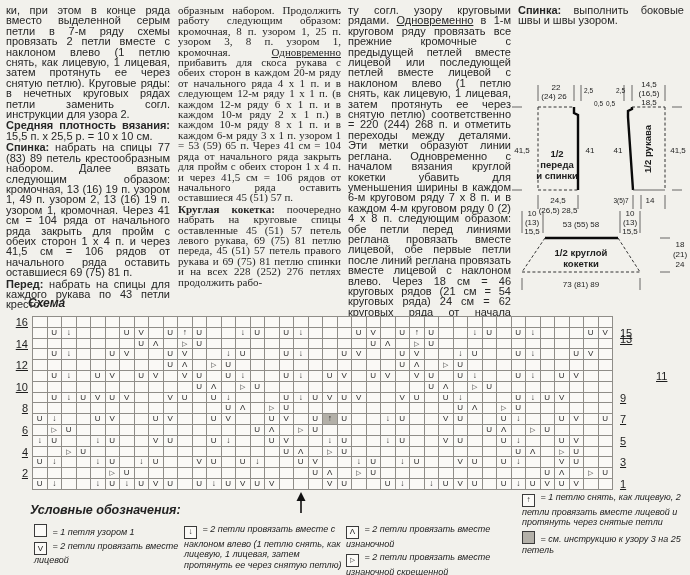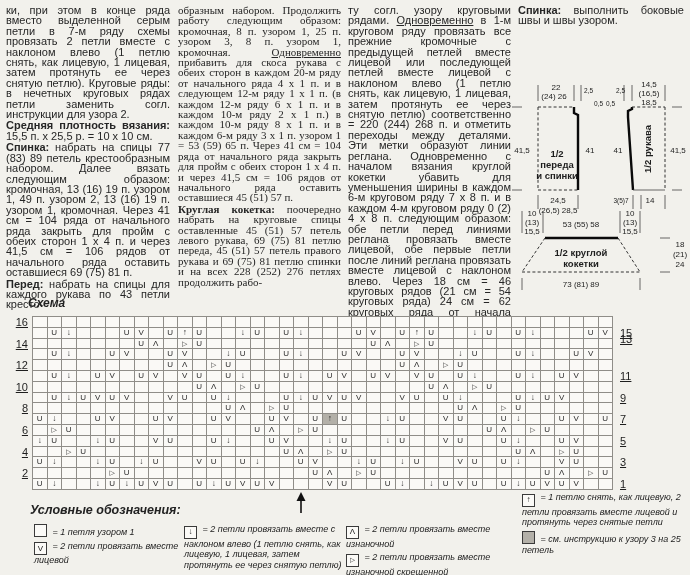--- a/index.html
+++ b/index.html
@@ -800,21 +800,21 @@
     <div class="cell">U</div>
     <div class="cell">V</div>
     <div class="cell">U</div>
     <div class="cell">V</div>
     <div class="cell"></div>
     <div class="cell"></div>
   </div>
 <div id="right-labels">
     <div class="row-lab" style="top: 10.8px;">15</div>
     <div class="row-lab" style="top: 17px;">13</div>
-    <div class="row-lab" style="top: 54px;">11</div>
+    <div class="row-lab" style="top: 54px; margin-left: 36px;">11</div>
     <div class="row-lab" style="top: 75.6px;">9</div>
     <div class="row-lab" style="top: 97.2px;">7</div>
     <div class="row-lab" style="top: 118.8px;">5</div>
     <div class="row-lab" style="top: 140.4px;">3</div>
     <div class="row-lab" style="top: 162px;">1</div>
   </div>
 <svg id="center-arrow" width="14" height="22">
   <line x1="7" y1="21" x2="7" y2="5" stroke="#111" stroke-width="1.6"></line>
   <polygon points="7,0 2.5,9 11.5,9" fill="#111"></polygon>
 </svg>

